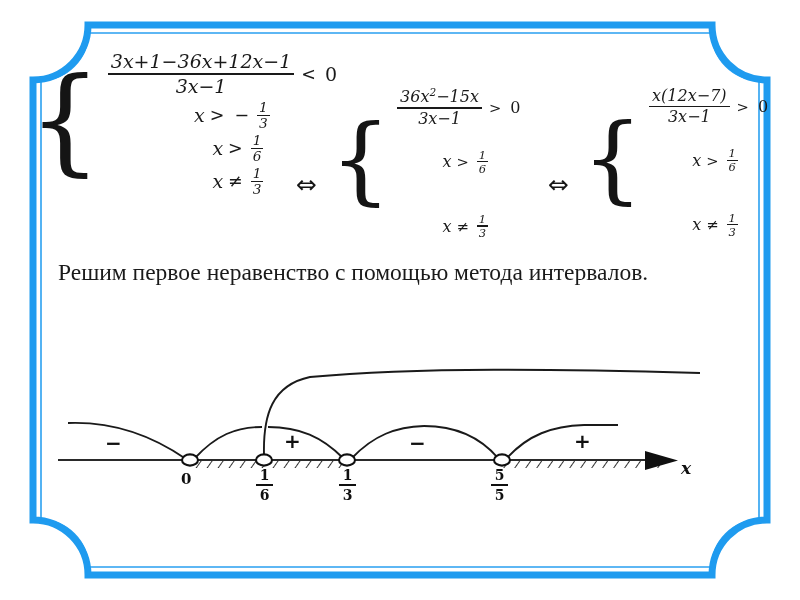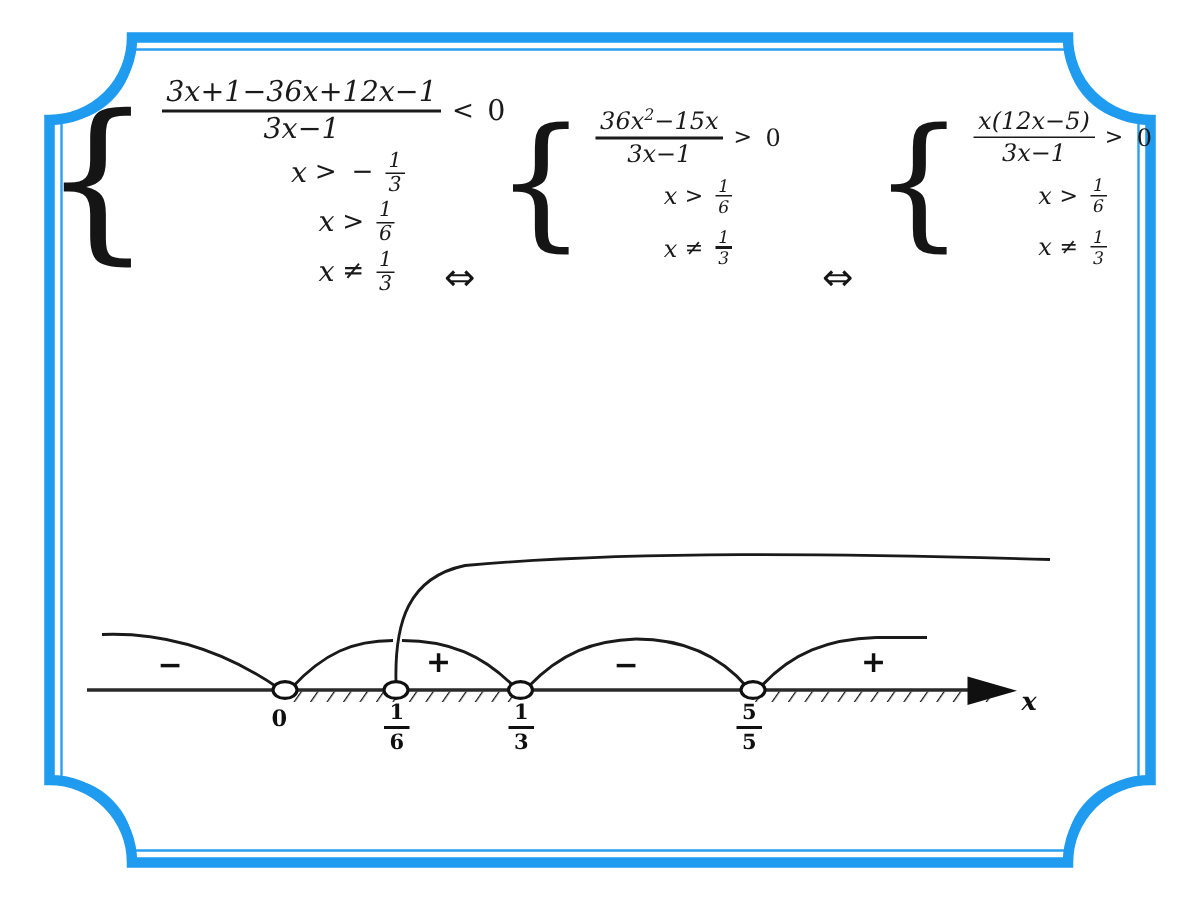--- a/index.html
+++ b/index.html
@@ -36,21 +36,21 @@
   }
   .sys2 .brace,.sys3 .brace{font-size:96px;}
 
   .lines{display:flex;flex-direction:column;align-items:center;}
   .ln{
     display:flex;align-items:center;justify-content:center;
     color:#1a1a1a;white-space:nowrap;
     font-family:"DejaVu Serif", serif;font-style:italic;
   }
   .sys1 .ln{font-size:19px;margin:1px 0;align-items:center;}
-  .sys2 .ln,.sys3 .ln{font-size:16px;margin:4px 0;}
+  .sys2 .ln,.sys3 .ln{font-size:16px;margin:19px 0;}
   .ln.r1{margin-bottom:2px;}
   .ln.r2{margin-left:18px;}
   .ln.r3{margin-left:30px;}
   .ln.r4{margin-left:30px;}
   .sys2 .ln.r2,.sys3 .ln.r2{margin-left:12px;}
   .sys2 .ln.r3,.sys3 .ln.r3{margin-left:12px;}
 
   
   .frac{display:inline-flex;flex-direction:column;align-items:center;vertical-align:middle;margin:0 2px;}
   .frac .num{padding:0 3px;line-height:1.12;}
@@ -175,21 +175,21 @@
       </span>
     </div>
 
     <div class="equiv eq2">⇔</div>
 
     <div class="sys sys3">
       <span class="brace">{</span>
       <span class="lines">
         <span class="ln r1">
           <span class="frac">
-            <span class="num">x(12x−5)</span>
+            <span class="num">x(12x−7)</span>
             <span class="bar"></span>
             <span class="den">3x−1</span>
           </span>
           <span class="op">&gt;</span>
           <span class="opn">0</span>
         </span>
         <span class="ln r2">
           <span>x</span>
           <span class="op">&gt;</span>
           <span class="sfrac">
@@ -204,20 +204,21 @@
           <span class="sfrac">
             <span class="num">1</span>
             <span class="bar"></span>
             <span class="den">3</span>
           </span>
         </span>
       </span>
     </div>
   </div>
 
+  <div class="body-text">Решим первое неравенство с помощью метода интервалов.</div>
 
   <div class="figure">
     <svg class="fig-svg" width="800" height="180" viewBox="0 0 800 180">
       <defs>
         <pattern id="hatch" width="9" height="9" patternUnits="userSpaceOnUse" patternTransform="rotate(35)">
           <line x1="0" y1="0" x2="0" y2="9" stroke="#101010" stroke-width="1.7"></line>
         </pattern>
       </defs>
 
       <rect x="190" y="106" width="157" height="7" fill="url(#hatch)"></rect>

